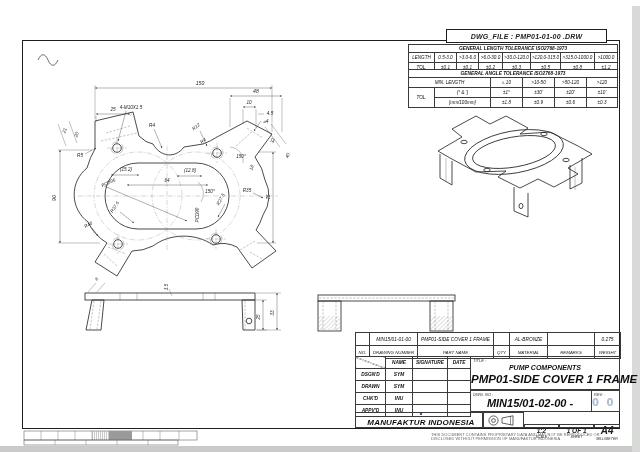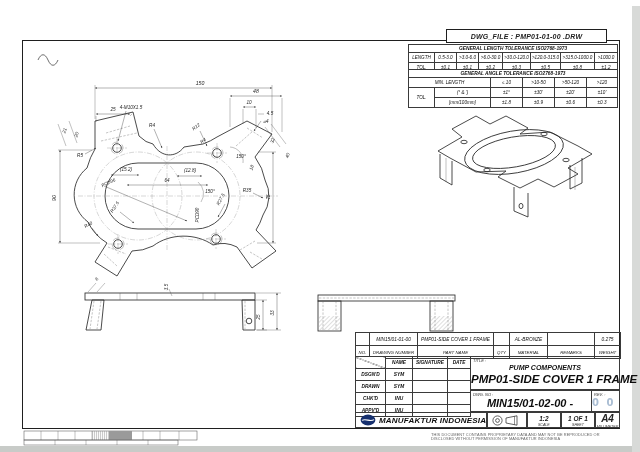--- a/index.html
+++ b/index.html
@@ -37,24 +37,24 @@
   .part-title{position:absolute;left:0;right:0;top:16px;text-align:center;
               font:italic bold 11.5px "Liberation Sans",sans-serif;color:#0d0d0d;white-space:nowrap;}
   .dwgnobox{left:470px;top:390px;width:150px;height:22px;border:0.5px solid #3a3a3a;}
   .dwgno-val{position:absolute;left:0;width:118px;top:6px;text-align:center;
              font:italic bold 11px "Liberation Sans",sans-serif;color:#0d0d0d;white-space:nowrap;}
   .revbox{position:absolute;right:0;top:0;width:27px;height:100%;border-left:0.5px solid #3a3a3a;}
   .rev-val{position:absolute;left:0;right:0;top:6px;
            font:bold 10px "DejaVu Sans",sans-serif;letter-spacing:2px;}
   .botrow{left:355px;top:412px;width:265px;height:16px;display:flex;}
   .botrow>div{border:0.5px solid #3a3a3a;box-sizing:border-box;position:relative;}
-  .cell-company{width:134px;display:flex;align-items:center;gap:3px;padding-left:4px;}
+  .cell-company{width:134px;display:flex;align-items:center;gap:3px;padding-left:4px;flex-direction:column;}
   .company-txt{font:italic bold 8px "Liberation Sans",sans-serif;letter-spacing:.2px;color:#0d0d0d;white-space:nowrap;}
   .cell-proj{width:43px;display:flex;align-items:center;justify-content:center;}
-  .cell-sm{width:37px;text-align:center;}
+  .cell-sm{width:37px;text-align:center;margin-top:12px;}
   .cell-sm .v{font:italic bold 6.5px "Liberation Sans",sans-serif;margin-top:2px;}
   .cell-sm .l{font:italic 3.6px "Liberation Sans",sans-serif;color:#333;margin-top:1px;}
   .cell-size .v{font:italic bold 10px "Liberation Sans",sans-serif;margin-top:0;}
   .footnote{left:431px;top:433px;width:190px;font:3.9px "Liberation Sans",sans-serif;color:#666;
             letter-spacing:.1px;line-height:4.2px;}
   
   svg.dwg{position:absolute;left:0;top:0;}
   .ol{fill:none;stroke:#2b2b2b;stroke-width:0.85;}
   .thin{fill:none;stroke:#4a4a4a;stroke-width:0.35;}
   .dim{fill:none;stroke:#3d3d3d;stroke-width:0.4;marker-start:url(#ah);marker-end:url(#ah);}

